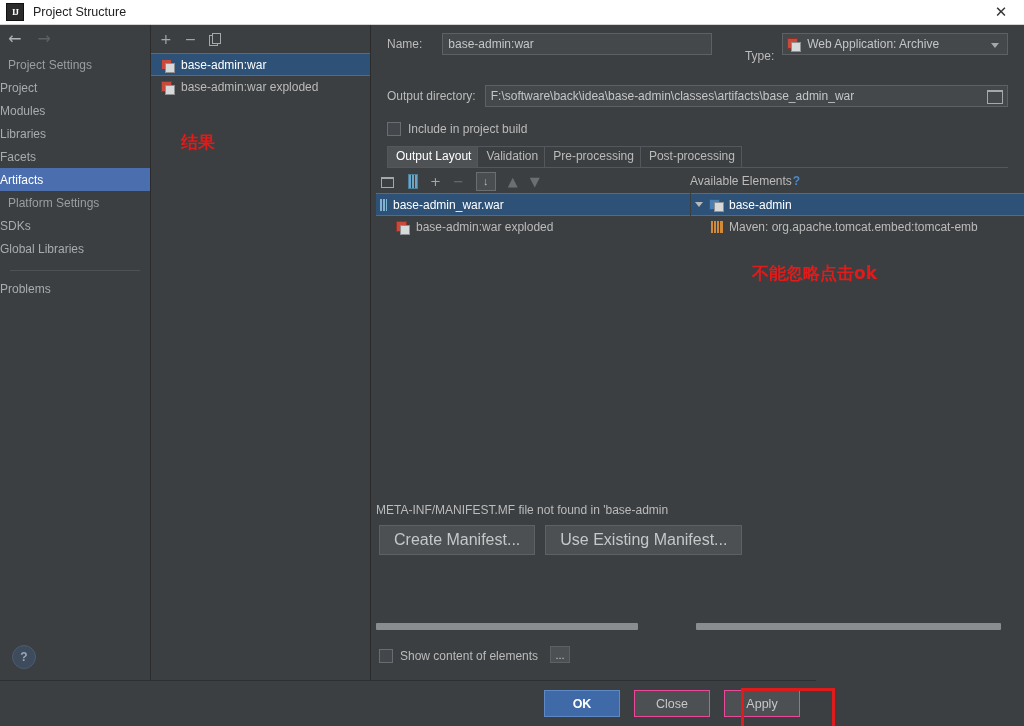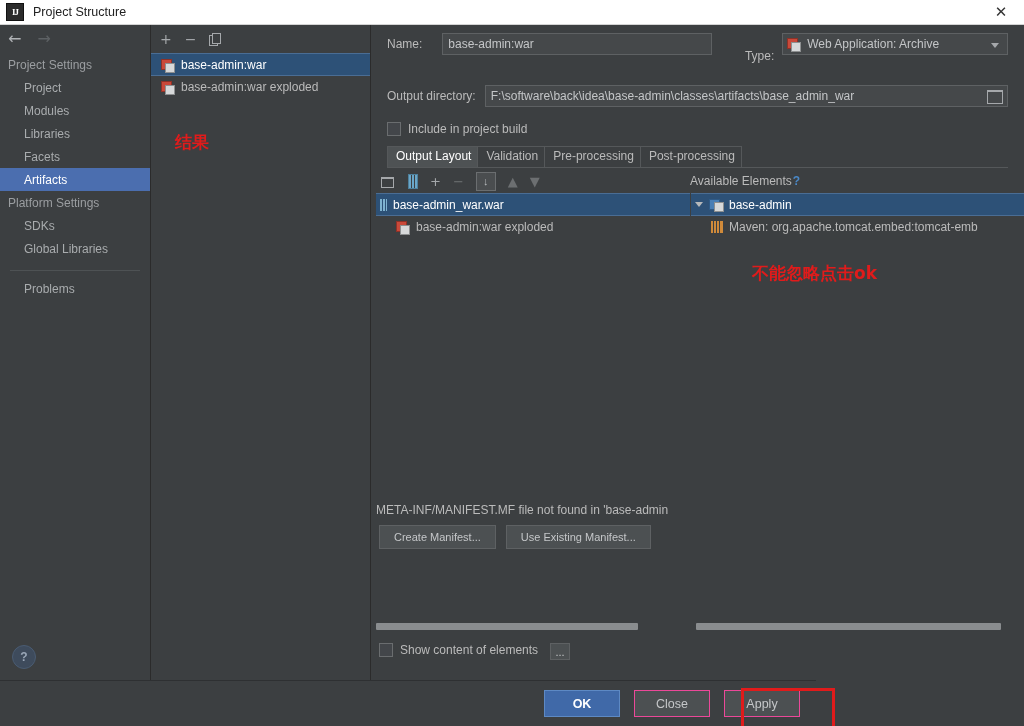--- a/index.html
+++ b/index.html
@@ -95,21 +95,20 @@
 
   .nav-group {
     color: #9b9ea1;
     font-size: 12px;
     padding: 5px 0 4px 8px;
   }
   .nav-item {
     height: 23px;
     display: flex;
     align-items: center;
-    padding-left: 24px;
     color: #a9acae;
     font-size: 12px;
     cursor: pointer;
   }
   .nav-item.selected {
     background: #4b6eaf;
     color: #ffffff;
   }
   .nav-divider {
     height: 1px;
@@ -204,21 +203,21 @@
     border: 1px solid #8d8f90;
   }
 
   .red-note {
     color: #e01b1b;
     font-weight: bold;
     font-family: "DejaVu Sans", sans-serif;
   }
   .note-jieguo {
     position: absolute;
-    left: 24px; top: 106px;
+    left: 30px; top: 106px;
     font-size: 17px;
   }
 
   
   .content {
     position: absolute;
     left: 371px; top: 0;
     width: 653px;
     height: 656px;
     background: #3c3f41;
@@ -475,21 +474,21 @@
   .btn-row {
     display: flex;
     gap: 10px;
     padding-left: 8px;
     margin-top: 8px;
   }
   .btn {
     background: #4c5052;
     border: 1px solid #5e6163;
     color: #c5c7c9;
-    font-size: 11px;
+    font-size: 16px;
     padding: 5px 14px;
     cursor: pointer;
     font-family: "Liberation Sans", sans-serif;
   }
 
   .note-ok {
     position: absolute;
     left: 381px; top: 237px;
     font-size: 17px;
     white-space: nowrap;
@@ -508,21 +507,21 @@
     background: #8a8d8f;
     border-radius: 1px;
   }
   .sbar-left { left: 5px; width: 262px; }
   .sbar-right { left: 325px; width: 305px; }
 
   .bottom-cb-row {
     position: absolute;
     left: 0; top: 618px;
     display: flex;
-    align-items: flex-start;
+    align-items: flex-end;
     padding-left: 8px;
     height: 20px;
   }
   .dots-btn {
     margin-left: 12px;
     width: 20px; height: 17px;
     background: #4c5052;
     border: 1px solid #5e6163;
     color: #c5c7c9;
     font-size: 11px;

